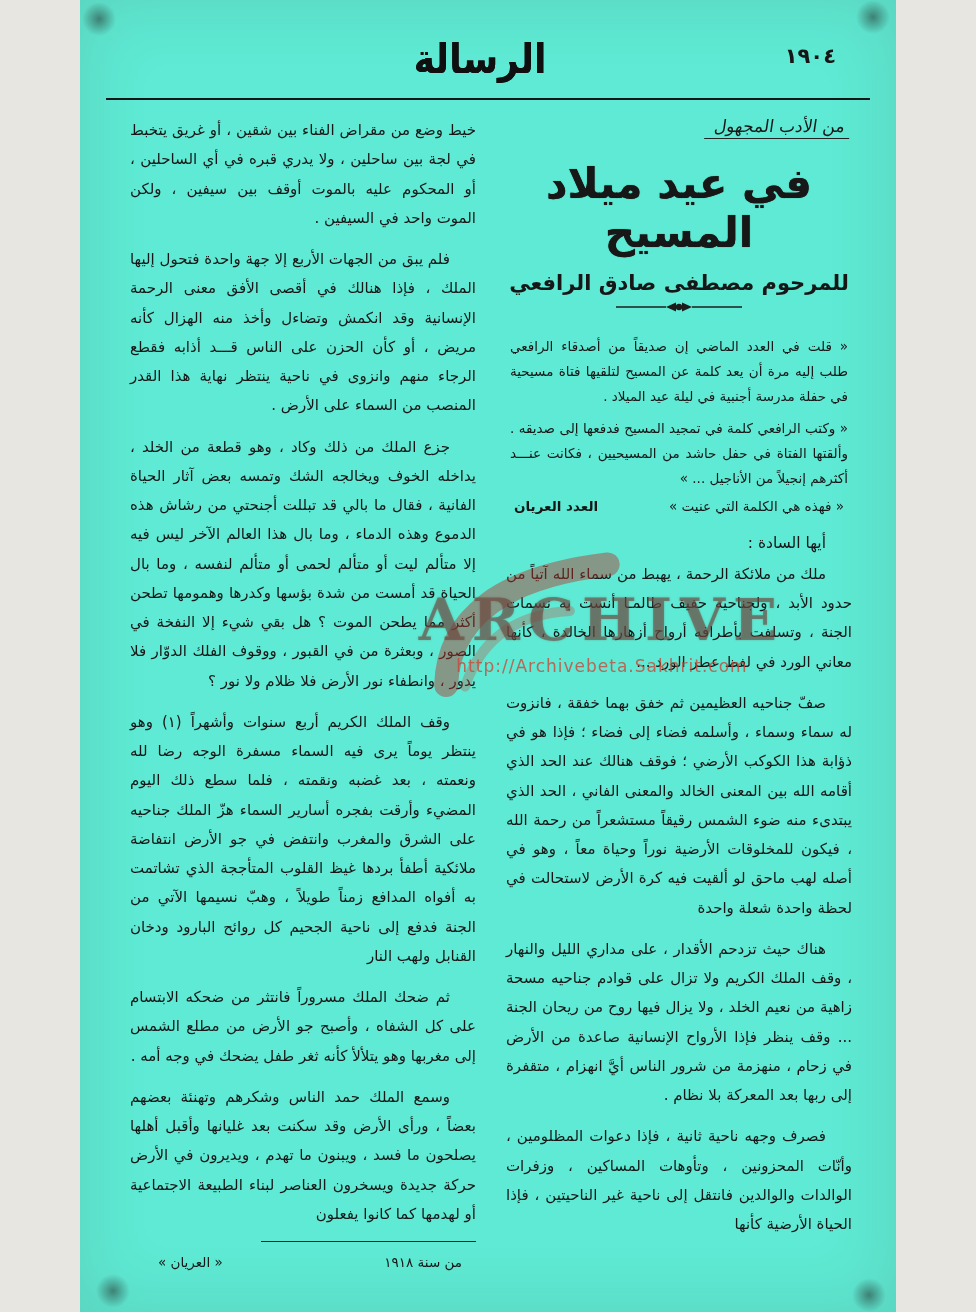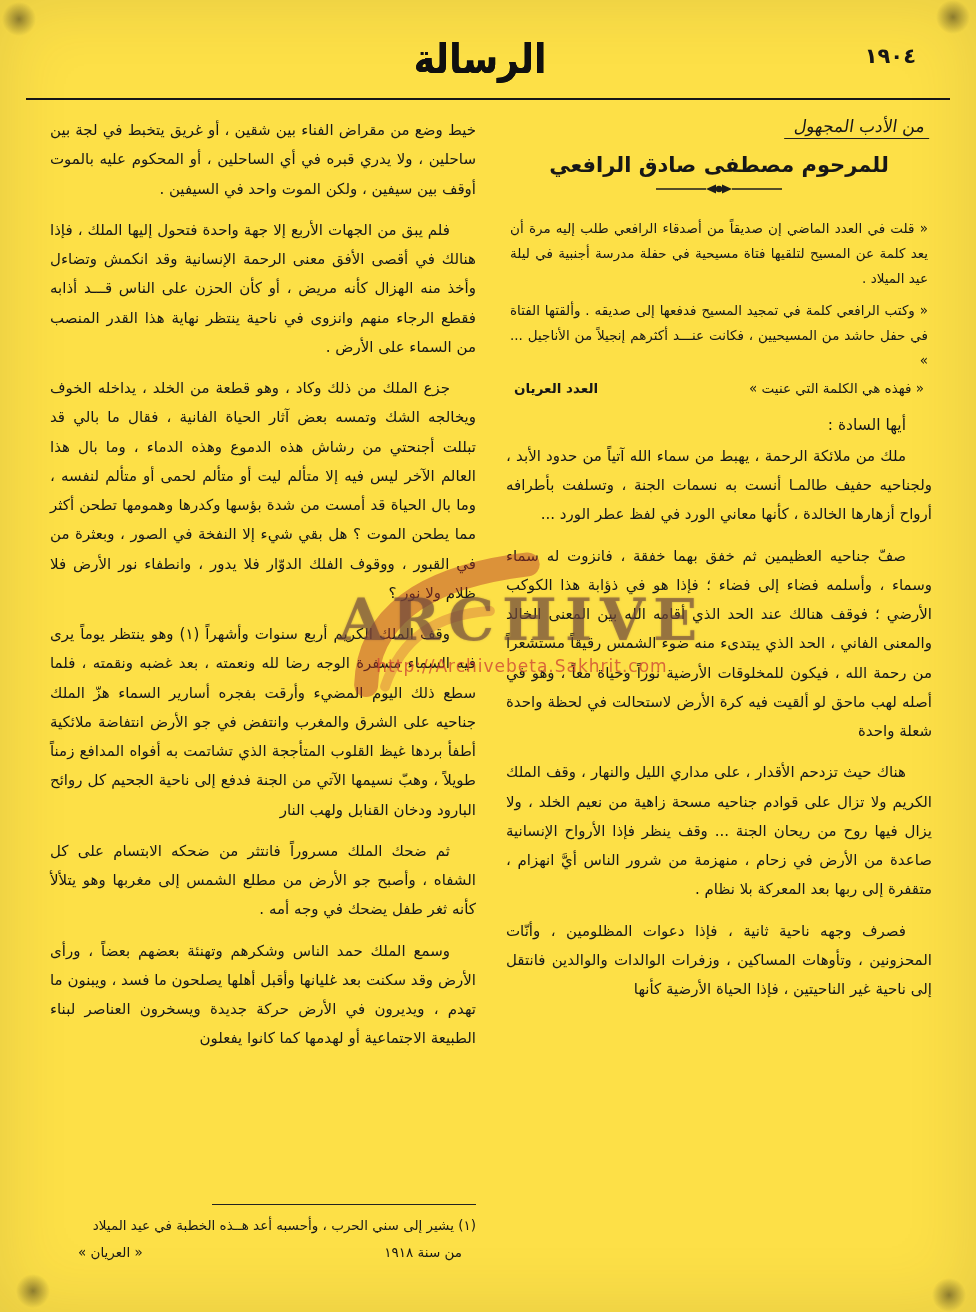--- a/index.html
+++ b/index.html
@@ -1,21 +1,21 @@
 <!DOCTYPE html>
 <html lang="ar"><head>
 <meta charset="utf-8">
 <style>
   * { margin:0; padding:0; box-sizing:border-box; }
   html,body { background:#e8e6e0; }
   .page {
     position:relative;
-    width:976px; height:1312px;
+    width:816px; height:1312px;
     margin:0 auto;
-    background:#fde047;
+    background:#5eead4;
     color:#171717;
     font-family:"DejaVu Sans", sans-serif;
     overflow:hidden;
   }
   .page::after {
     content:""; position:absolute; inset:0;
     box-shadow: inset 0 0 70px rgba(70,58,45,.14);
     pointer-events:none;
   }
   
@@ -132,20 +132,21 @@
     <div class="page-number">١٩٠٤</div>
   </header>
   <div class="rule"></div>
 
   <main class="columns">
 
     <section class="col col-right">
       <div>
         <span class="rubric">من الأدب المجهول</span>
       </div>
+      <h1 class="title">في عيد ميلاد المسيح</h1>
       <div class="byline">للمرحوم مصطفى صادق الرافعي</div>
 
       <div class="ornament">
         <svg width="130" height="14" viewBox="0 0 130 14" aria-hidden="true">
           <line x1="2" y1="7" x2="52" y2="7" stroke="#1c1c1c" stroke-width="1.6"></line>
           <line x1="78" y1="7" x2="128" y2="7" stroke="#1c1c1c" stroke-width="1.6"></line>
           <path d="M52,7 l10,-4.5 v9 z" fill="#1c1c1c"></path>
           <path d="M78,7 l-10,-4.5 v9 z" fill="#1c1c1c"></path>
           <circle cx="65" cy="7" r="3.2" fill="#1c1c1c"></circle>
         </svg>
@@ -168,21 +169,20 @@
     <section class="col col-left">
       <p class="body-p no-indent">خيط وضع من مقراض الفناء بين شقين ، أو غريق يتخبط في لجة بين ساحلين ، ولا يدري قبره في أي الساحلين ، أو المحكوم عليه بالموت أوقف بين سيفين ، ولكن الموت واحد في السيفين .</p>
       <p class="body-p">فلم يبق من الجهات الأربع إلا جهة واحدة فتحول إليها الملك ، فإذا هنالك في أقصى الأفق معنى الرحمة الإنسانية وقد انكمش وتضاءل وأخذ منه الهزال كأنه مريض ، أو كأن الحزن على الناس قـــد أذابه فقطع الرجاء منهم وانزوى في ناحية ينتظر نهاية هذا القدر المنصب من السماء على الأرض .</p>
       <p class="body-p">جزع الملك من ذلك وكاد ، وهو قطعة من الخلد ، يداخله الخوف ويخالجه الشك وتمسه بعض آثار الحياة الفانية ، فقال ما بالي قد تبللت أجنحتي من رشاش هذه الدموع وهذه الدماء ، وما بال هذا العالم الآخر ليس فيه إلا متألم ليت أو متألم لحمى أو متألم لنفسه ، وما بال الحياة قد أمست من شدة بؤسها وكدرها وهمومها تطحن أكثر مما يطحن الموت ؟ هل بقي شيء إلا النفخة في الصور ، وبعثرة من في القبور ، ووقوف الفلك الدوّار فلا يدور ، وانطفاء نور الأرض فلا ظلام ولا نور ؟</p>
       <p class="body-p">وقف الملك الكريم أربع سنوات وأشهراً (١) وهو ينتظر يوماً يرى فيه السماء مسفرة الوجه رضا لله ونعمته ، بعد غضبه ونقمته ، فلما سطع ذلك اليوم المضيء وأرقت بفجره أسارير السماء هزّ الملك جناحيه على الشرق والمغرب وانتفض في جو الأرض انتفاضة ملائكية أطفأ بردها غيظ القلوب المتأججة الذي تشاتمت به أفواه المدافع زمناً طويلاً ، وهبّ نسيمها الآتي من الجنة فدفع إلى ناحية الجحيم كل روائح البارود ودخان القنابل ولهب النار</p>
       <p class="body-p">ثم ضحك الملك مسروراً فانتثر من ضحكه الابتسام على كل الشفاه ، وأصبح جو الأرض من مطلع الشمس إلى مغربها وهو يتلألأ كأنه ثغر طفل يضحك في وجه أمه .</p>
       <p class="body-p">وسمع الملك حمد الناس وشكرهم وتهنئة بعضهم بعضاً ، ورأى الأرض وقد سكنت بعد غليانها وأقبل أهلها يصلحون ما فسد ، ويبنون ما تهدم ، ويديرون في الأرض حركة جديدة ويسخرون العناصر لبناء الطبيعة الاجتماعية أو لهدمها كما كانوا يفعلون</p>
 
       <div class="footnote">
         <div class="footnote-rule"></div>
-        <p class="fn-line">(١) يشير إلى سني الحرب ، وأحسبه أعد هــذه الخطبة في عيد الميلاد</p>
         <div class="fn-row">
           <span>من سنة ١٩١٨</span>
           <span>« العريان »</span>
         </div>
       </div>
     </section>
 
   </main>
 
   <div class="watermark">

